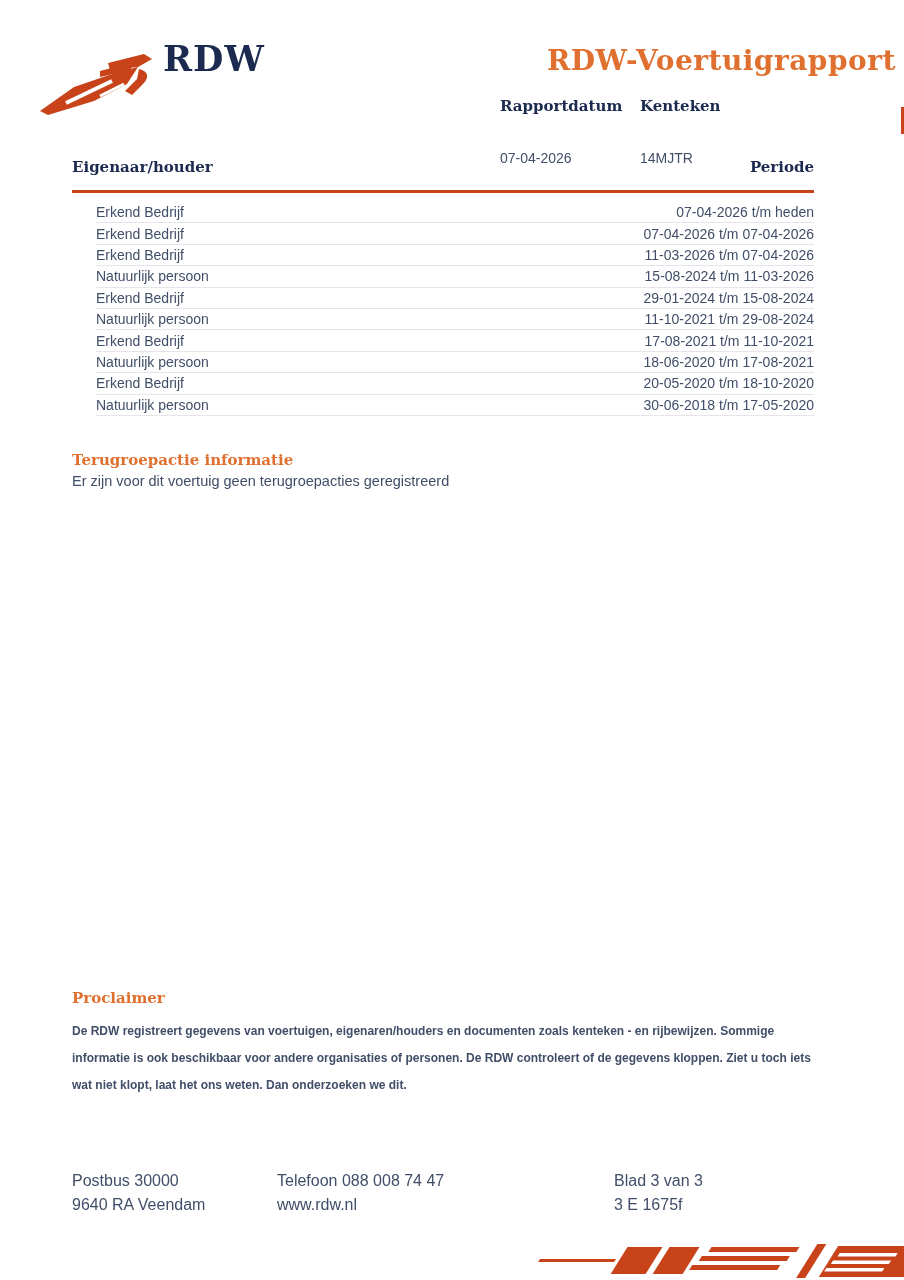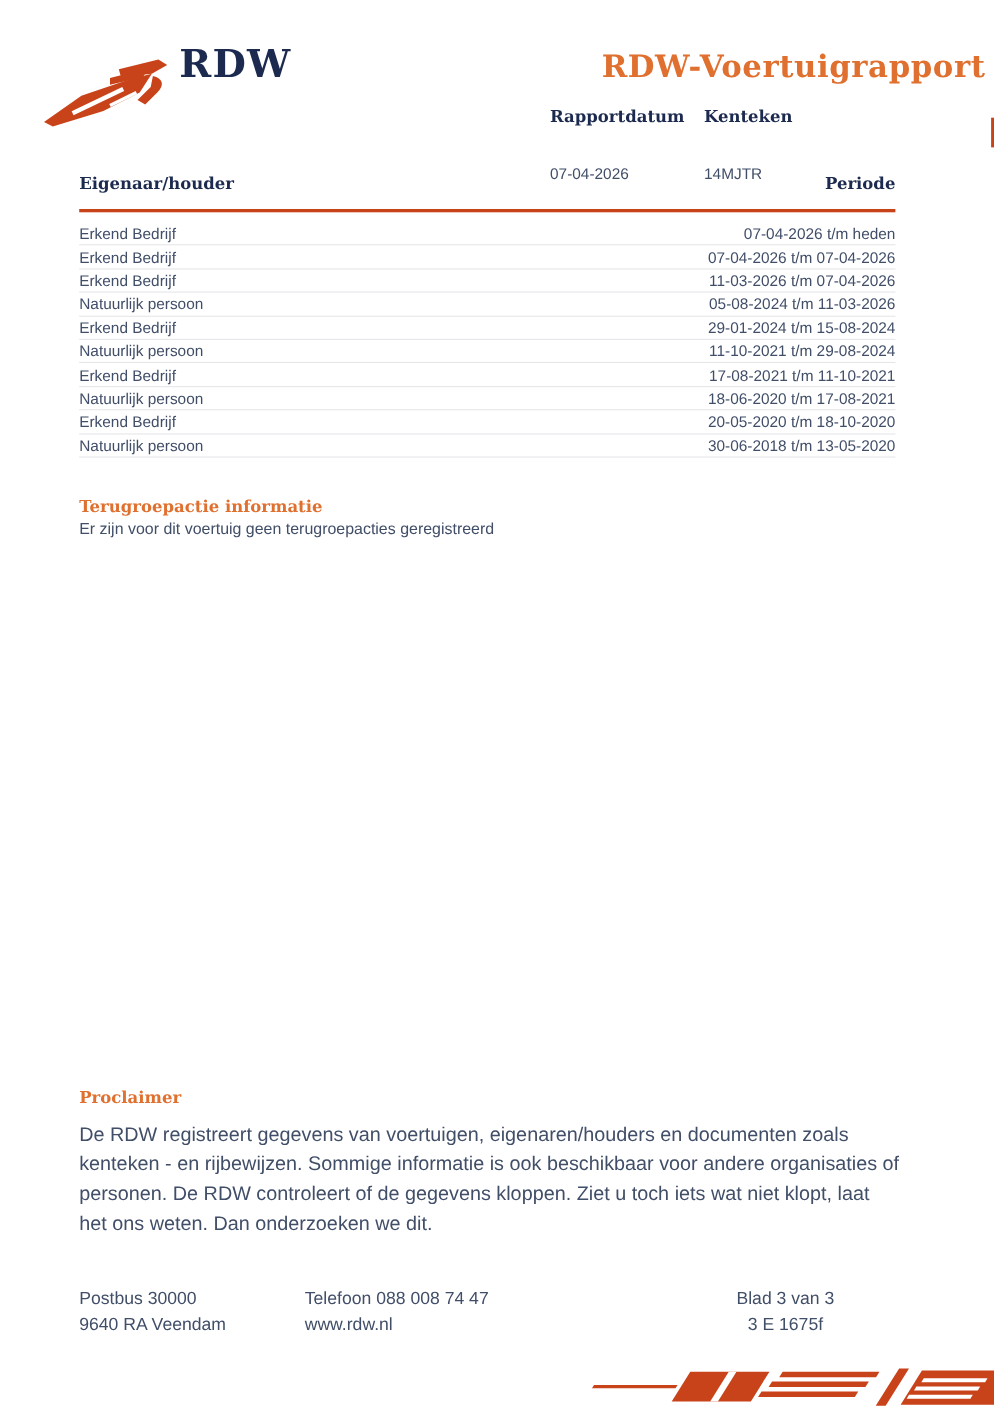--- a/index.html
+++ b/index.html
@@ -46,49 +46,49 @@
     padding-bottom:14px;border-bottom:3px solid var(--orange-brand);
   }
   .owners-header span{
     font-family:"DejaVu Serif","Liberation Serif",serif;
     font-weight:bold;font-size:15px;color:var(--navy);
   }
   .owners-body{margin-top:9px;}
   .owner-row{
     display:flex;justify-content:space-between;align-items:center;
     height:21.4px;border-bottom:1px solid var(--separator);
-    font-size:14px;color:var(--body-text);
+    font-size:14px;color:var(--body-text);margin-left:24px;
   }
   .owner-row .owner-cell{text-align:left;}
   .owner-row .period-cell{text-align:right;}
 
   
   .section-heading{
     position:absolute;left:72px;
     font-family:"DejaVu Serif","Liberation Serif",serif;
     font-weight:bold;font-size:15px;color:var(--orange-title);
   }
   .recall-heading{top:451px;}
   .recall-body{
     position:absolute;left:72px;top:473px;
     font-size:14.5px;color:var(--body-text);
   }
   .proclaimer-heading{top:989px;text-align:right;}
   .proclaimer-body{
     position:absolute;left:72px;top:1018px;width:748px;
-    font-size:18px;line-height:27px;color:var(--body-text);
+    font-size:12px;line-height:27px;color:var(--body-text);font-weight:bold;
   }
 
   
   .footer-cell{position:absolute;font-size:16px;color:var(--body-text);}
   .f-row1{top:1172px;}
   .f-row2{top:1196px;}
   .f-col1{left:72px;}
   .f-col2{left:277px;}
-  .f-col3{right:90px;text-align:center;width:200px;}
+  .f-col3{right:90px;text-align:left;width:200px;}
 
   
   .edge-tick{position:absolute;right:0;top:107px;width:3px;height:27px;background:var(--orange-brand);}
   .bottom-decoration{position:absolute;right:0;bottom:0;width:386px;height:37px;}
 </style>
 </head>
 <body>
 
 <svg class="logo-wing" viewBox="0 0 128 70" xmlns="http://www.w3.org/2000/svg">
   <g fill="#c9431a">
@@ -129,21 +129,21 @@
     <span class="period-cell">07-04-2026 t/m 07-04-2026</span>
   </div>
 
   <div class="owner-row">
     <span class="owner-cell">Erkend Bedrijf</span>
     <span class="period-cell">11-03-2026 t/m 07-04-2026</span>
   </div>
 
   <div class="owner-row">
     <span class="owner-cell">Natuurlijk persoon</span>
-    <span class="period-cell">05-08-2024 t/m 11-03-2026</span>
+    <span class="period-cell">15-08-2024 t/m 11-03-2026</span>
   </div>
 
   <div class="owner-row">
     <span class="owner-cell">Erkend Bedrijf</span>
     <span class="period-cell">29-01-2024 t/m 15-08-2024</span>
   </div>
 
   <div class="owner-row">
     <span class="owner-cell">Natuurlijk persoon</span>
     <span class="period-cell">11-10-2021 t/m 29-08-2024</span>
@@ -159,21 +159,21 @@
     <span class="period-cell">18-06-2020 t/m 17-08-2021</span>
   </div>
 
   <div class="owner-row">
     <span class="owner-cell">Erkend Bedrijf</span>
     <span class="period-cell">20-05-2020 t/m 18-10-2020</span>
   </div>
 
   <div class="owner-row">
     <span class="owner-cell">Natuurlijk persoon</span>
-    <span class="period-cell">30-06-2018 t/m 13-05-2020</span>
+    <span class="period-cell">30-06-2018 t/m 17-05-2020</span>
   </div>
 </div>
 </div>
 
 <div class="section-heading recall-heading">Terugroepactie informatie</div>
 <div class="recall-body">Er zijn voor dit voertuig geen terugroepacties geregistreerd</div>
 
 <div class="section-heading proclaimer-heading">Proclaimer</div>
 <div class="proclaimer-body">De RDW registreert gegevens van voertuigen, eigenaren/houders en documenten zoals kenteken - en rijbewijzen. Sommige informatie is ook beschikbaar voor andere organisaties of personen. De RDW controleert of de gegevens kloppen. Ziet u toch iets wat niet klopt, laat het ons weten. Dan onderzoeken we dit.</div>
 

